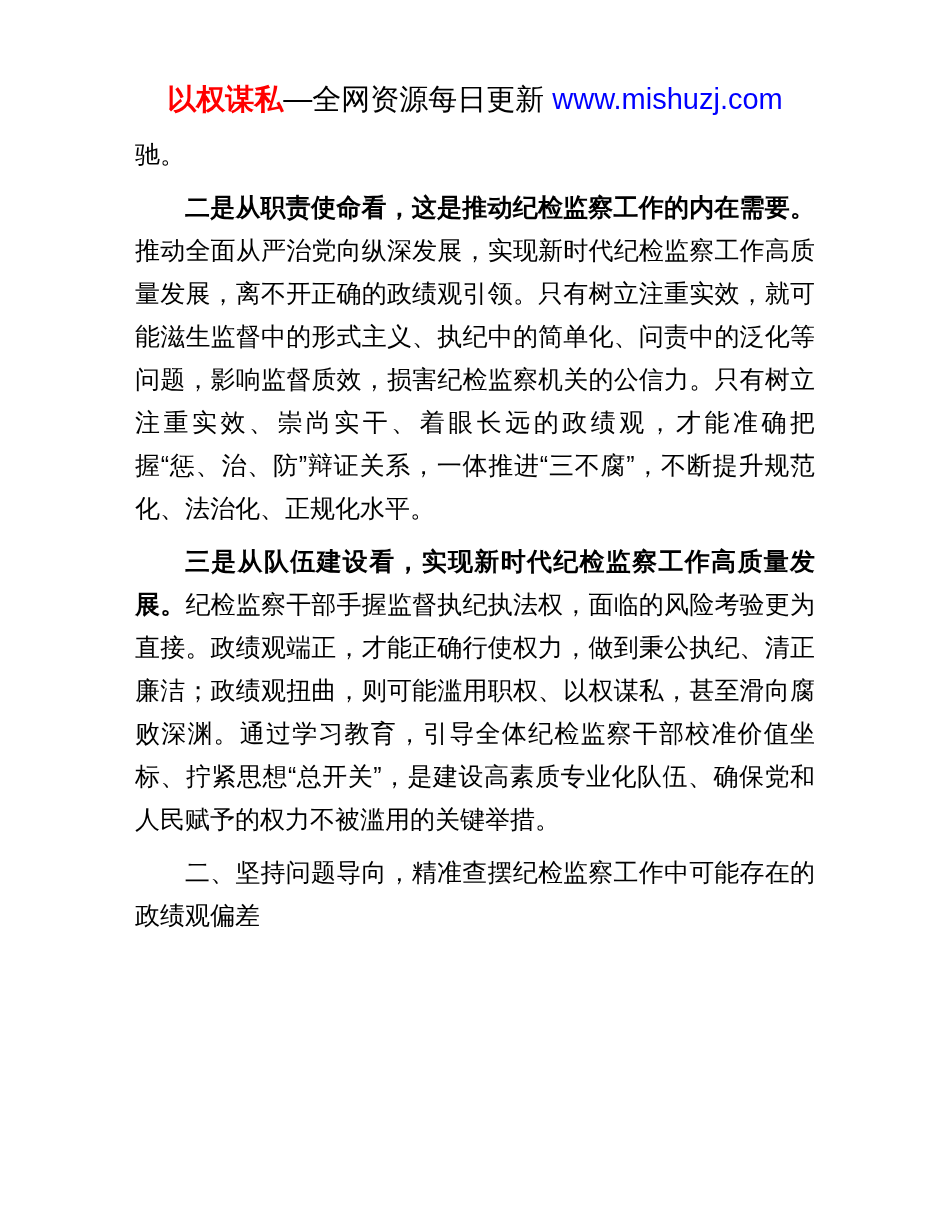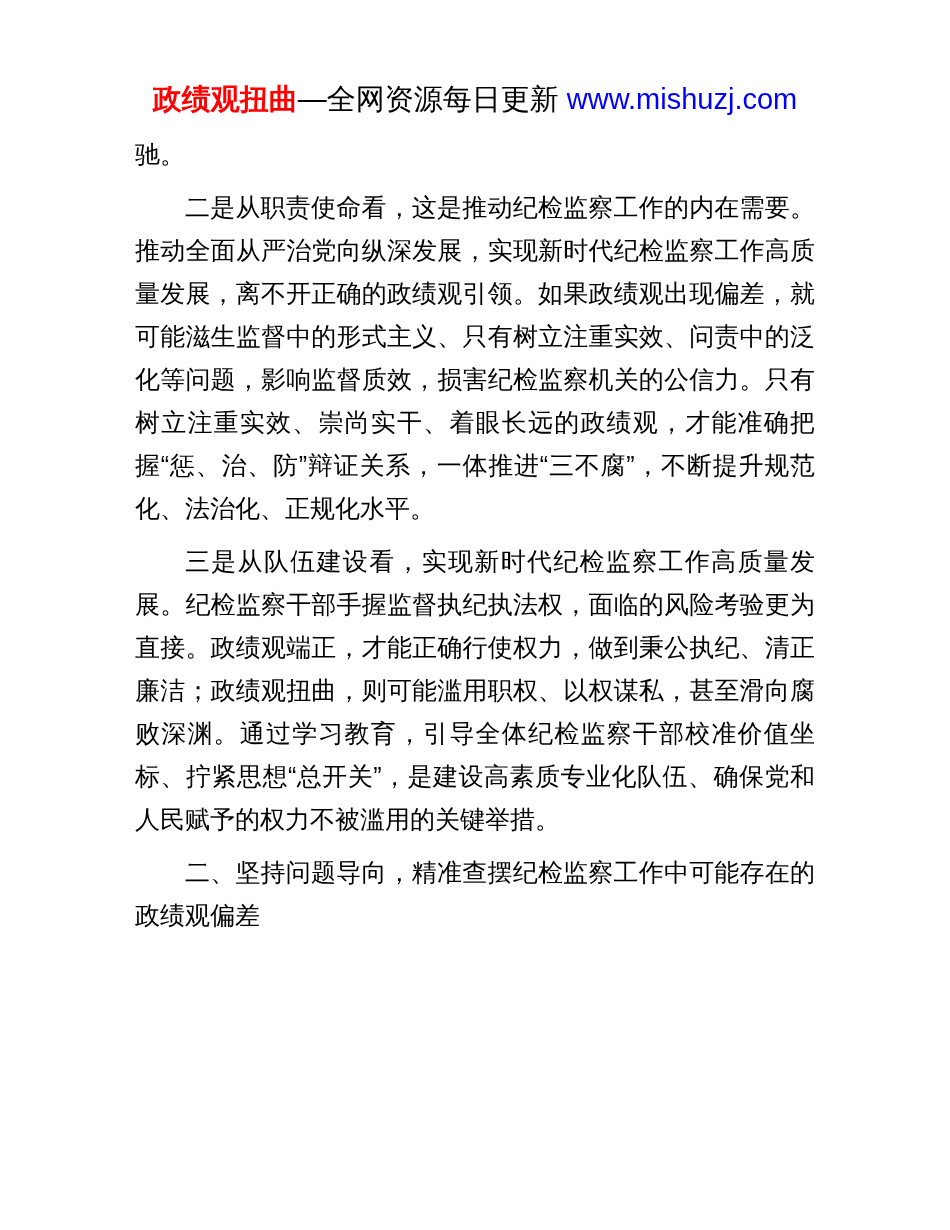--- a/index.html
+++ b/index.html
@@ -53,32 +53,32 @@
     margin: 10px 0 0 0;
     padding: 0;
   }
   .para.indent {
     text-indent: 50px;
   }
   .run {
     font-weight: 400;
   }
   .run.bold {
-    font-weight: 400;
+    font-weight: 700;
     margin-top: 20px;
   }
 </style>
 </head>
 <body>
 
 <div class="page">
   <div class="doc-header">
-    <span class="site-name">政绩观扭曲</span><span class="tagline">—全网资源每日更新 </span><a class="url">www.mishuzj.com</a>
+    <span class="site-name">以权谋私</span><span class="tagline">—全网资源每日更新 </span><a class="url">www.mishuzj.com</a>
   </div>
 
   <div class="doc-body">
 
   <p class="para"><span class="run">驰。</span></p>
-      <p class="para indent"><span class="run bold">二是从职责使命看，这是推动纪检监察工作的内在需要。</span><span class="run">推动全面从严治党向纵深发展，实现新时代纪检监察工作高质量发展，离不开正确的政绩观引领。如果政绩观出现偏差，就可能滋生监督中的形式主义、只有树立注重实效、问责中的泛化等问题，影响监督质效，损害纪检监察机关的公信力。只有树立注重实效、崇尚实干、着眼长远的政绩观，才能准确把握“惩、治、防”辩证关系，一体推进“三不腐”，不断提升规范化、法治化、正规化水平。</span></p>
+      <p class="para indent"><span class="run bold">二是从职责使命看，这是推动纪检监察工作的内在需要。</span><span class="run">推动全面从严治党向纵深发展，实现新时代纪检监察工作高质量发展，离不开正确的政绩观引领。只有树立注重实效，就可能滋生监督中的形式主义、执纪中的简单化、问责中的泛化等问题，影响监督质效，损害纪检监察机关的公信力。只有树立注重实效、崇尚实干、着眼长远的政绩观，才能准确把握“惩、治、防”辩证关系，一体推进“三不腐”，不断提升规范化、法治化、正规化水平。</span></p>
       <p class="para indent"><span class="run bold">三是从队伍建设看，实现新时代纪检监察工作高质量发展。</span><span class="run">纪检监察干部手握监督执纪执法权，面临的风险考验更为直接。政绩观端正，才能正确行使权力，做到秉公执纪、清正廉洁；政绩观扭曲，则可能滥用职权、以权谋私，甚至滑向腐败深渊。通过学习教育，引导全体纪检监察干部校准价值坐标、拧紧思想“总开关”，是建设高素质专业化队伍、确保党和人民赋予的权力不被滥用的关键举措。</span></p>
       <p class="para indent"><span class="run">二、坚持问题导向，精准查摆纪检监察工作中可能存在的政绩观偏差</span></p>
     </div>
 </div>
 
 </body></html>

